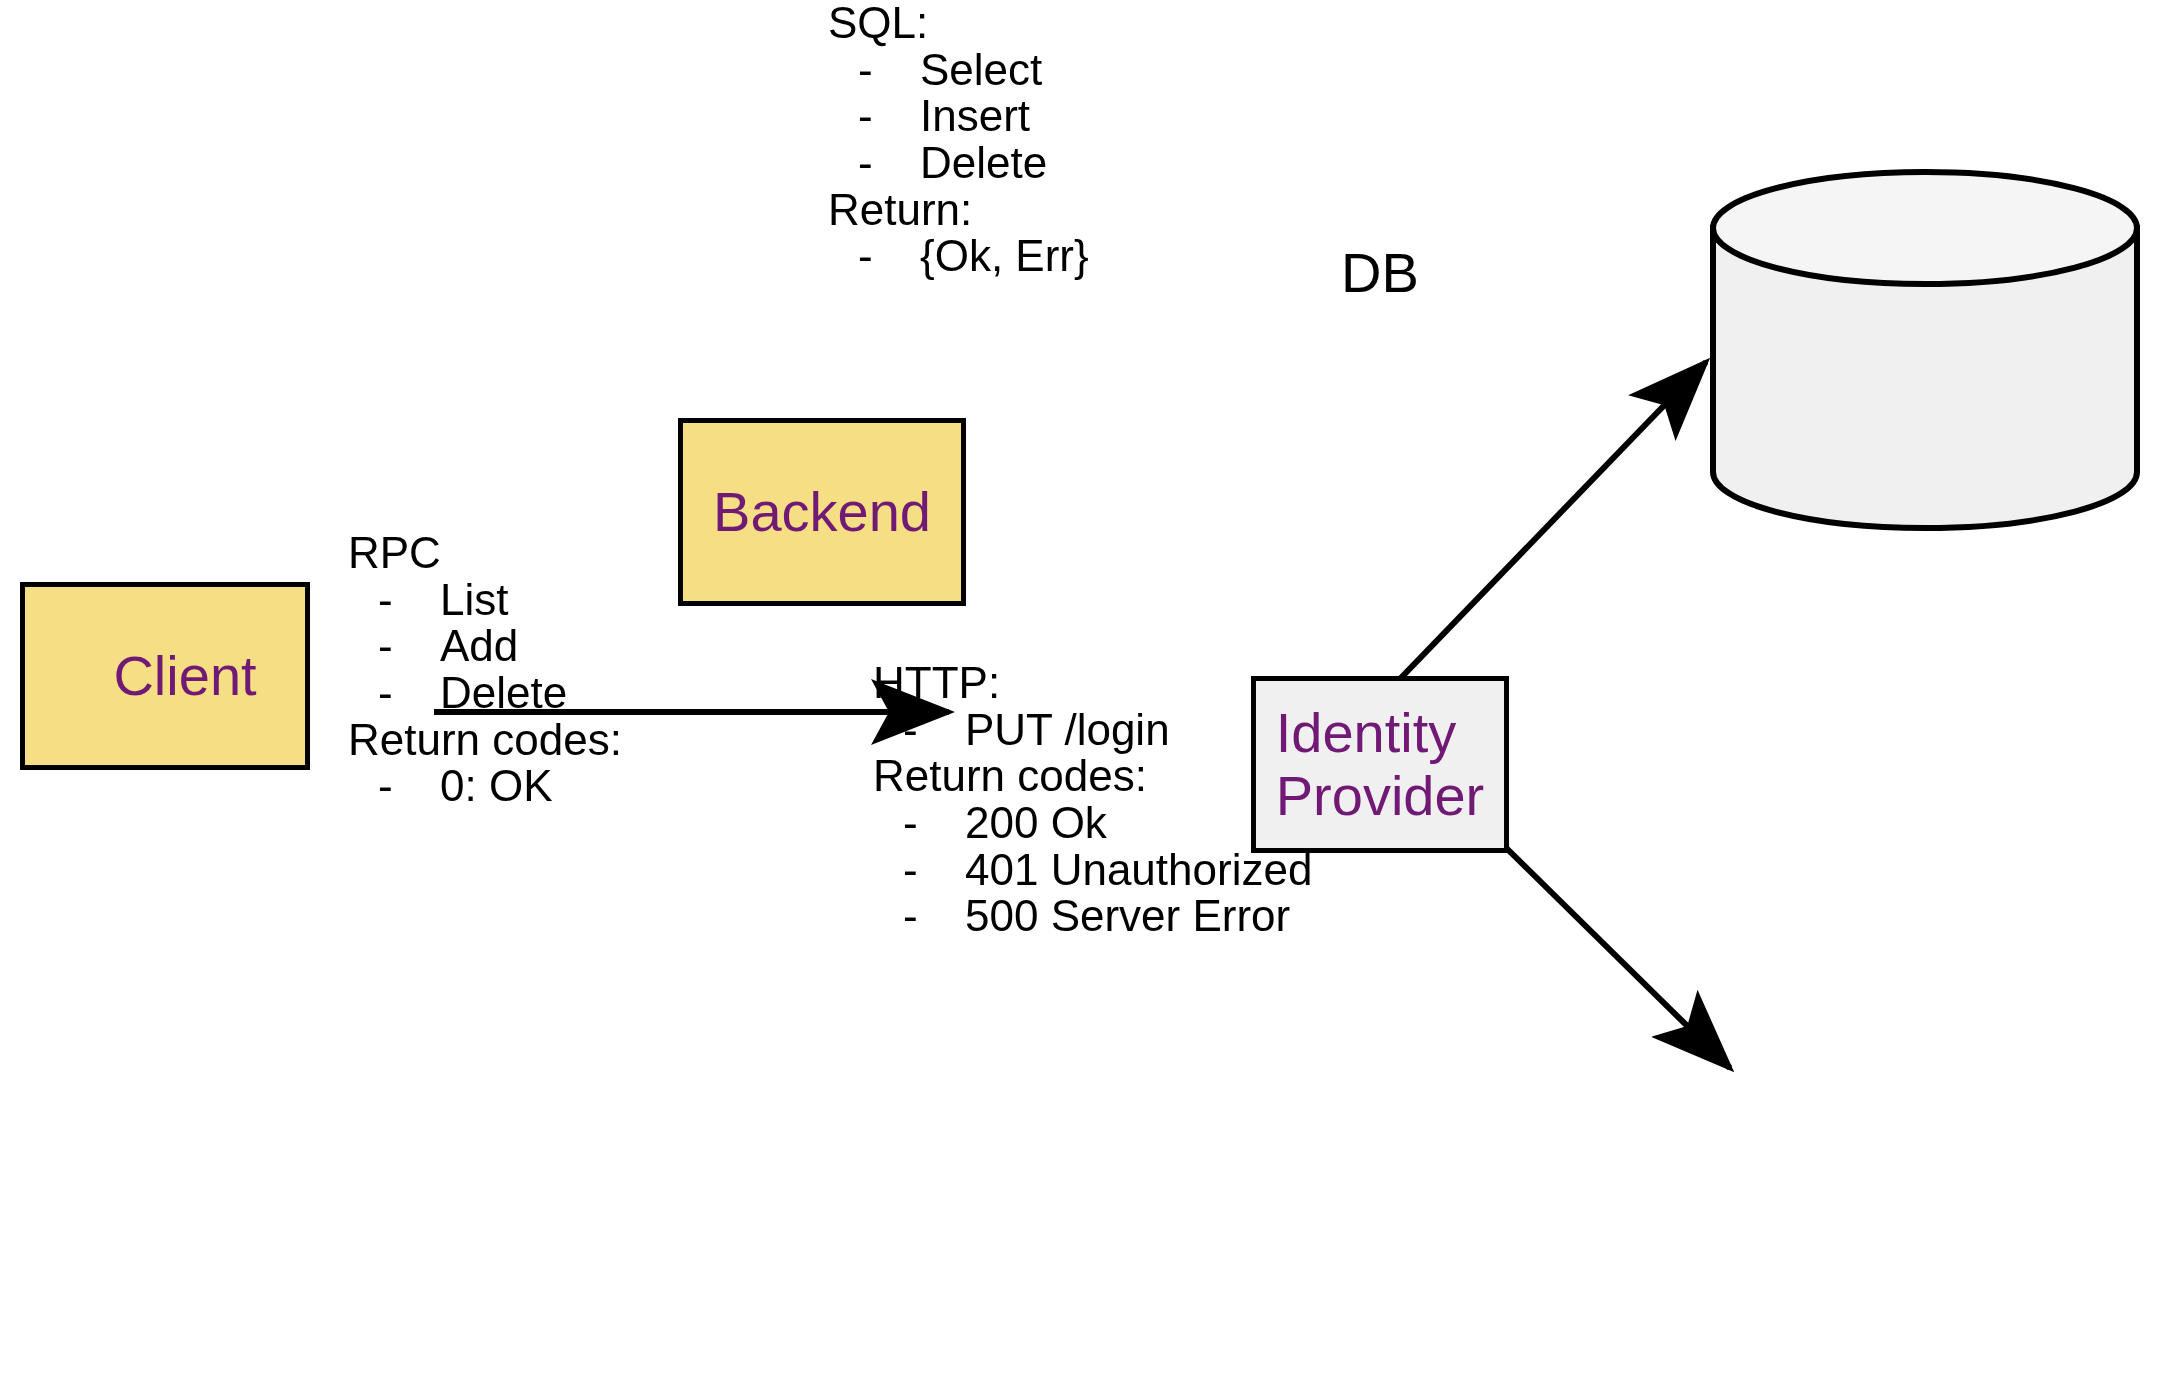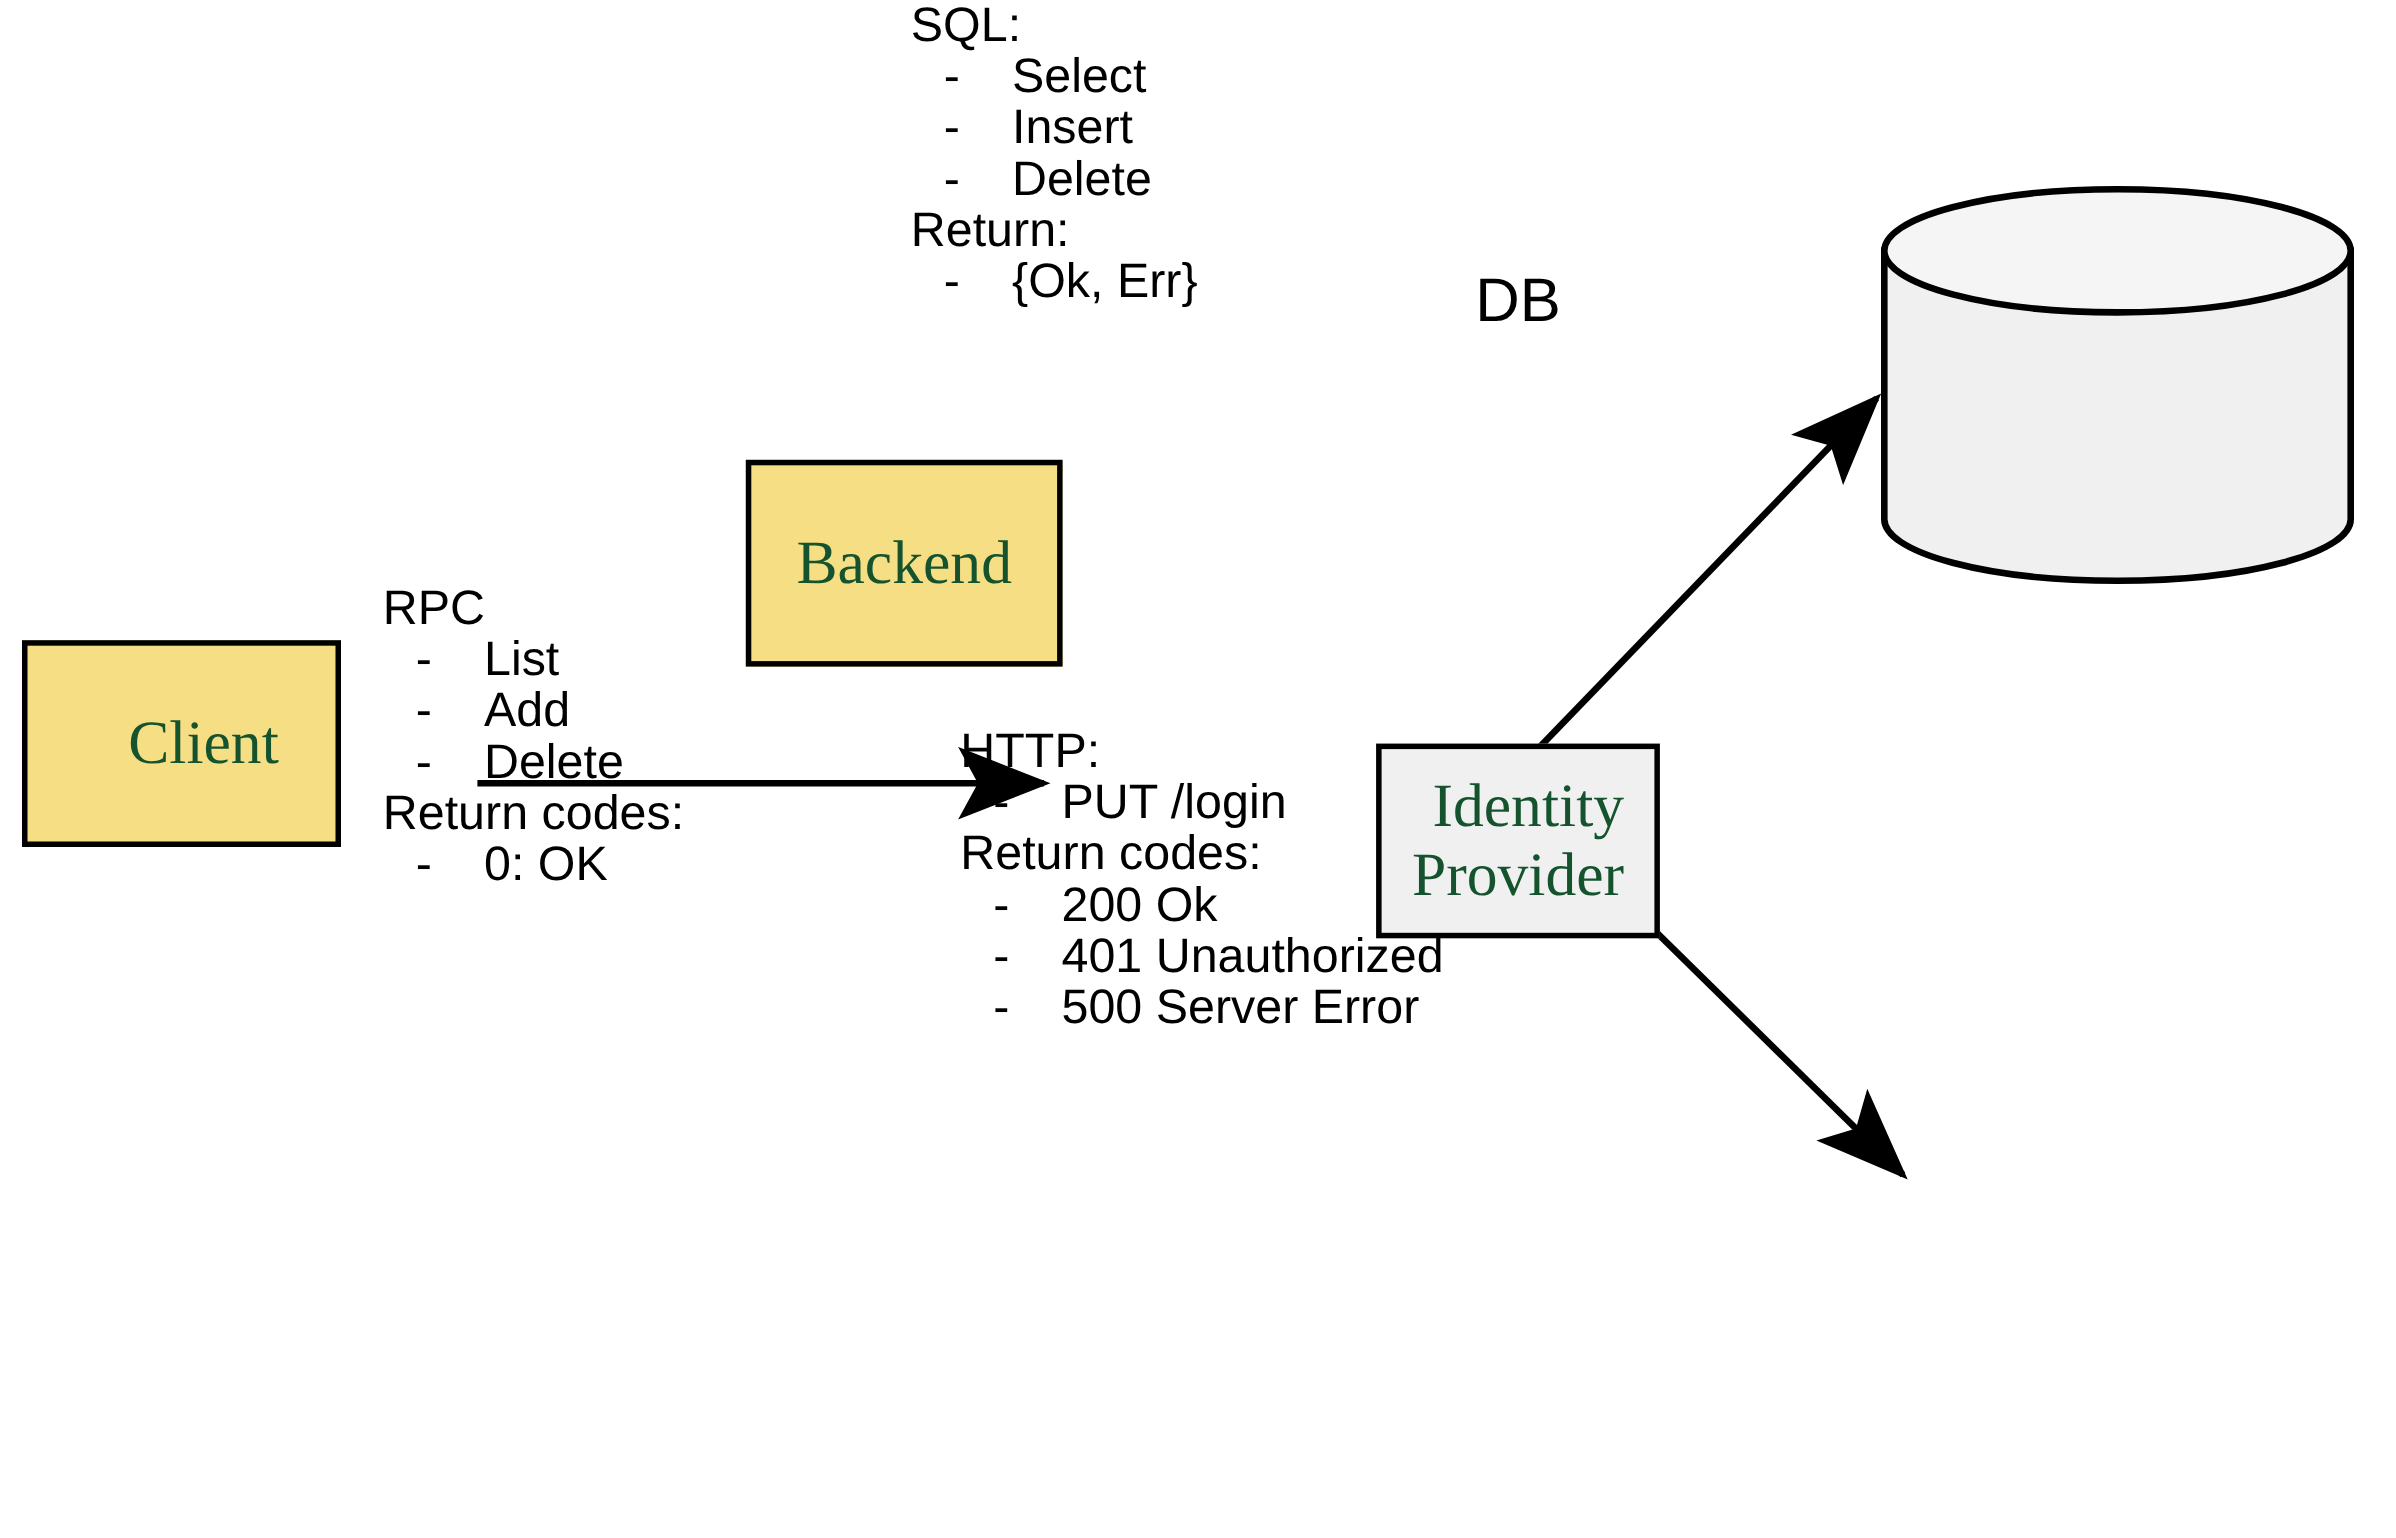--- a/index.html
+++ b/index.html
@@ -25,25 +25,25 @@
     height: 1398px;
     overflow: visible;
   }
   .node-box {
     position: absolute;
     box-sizing: border-box;
     border: 5px solid #000000;
     display: flex;
     align-items: center;
     justify-content: center;
-    text-align: right;
-    color: #14532d;
+    text-align: left;
+    color: #701a75;
     font-size: 56px;
     line-height: 1.12;
-    font-family: Liberation Serif, serif;
+    font-family: Liberation Sans, sans-serif;
   }
   #client-node {
     left: 20px;
     top: 582px;
     width: 290px;
     height: 188px;
     background: #F6DE84;
     padding-left: 40px;
   }
   #backend-node {

